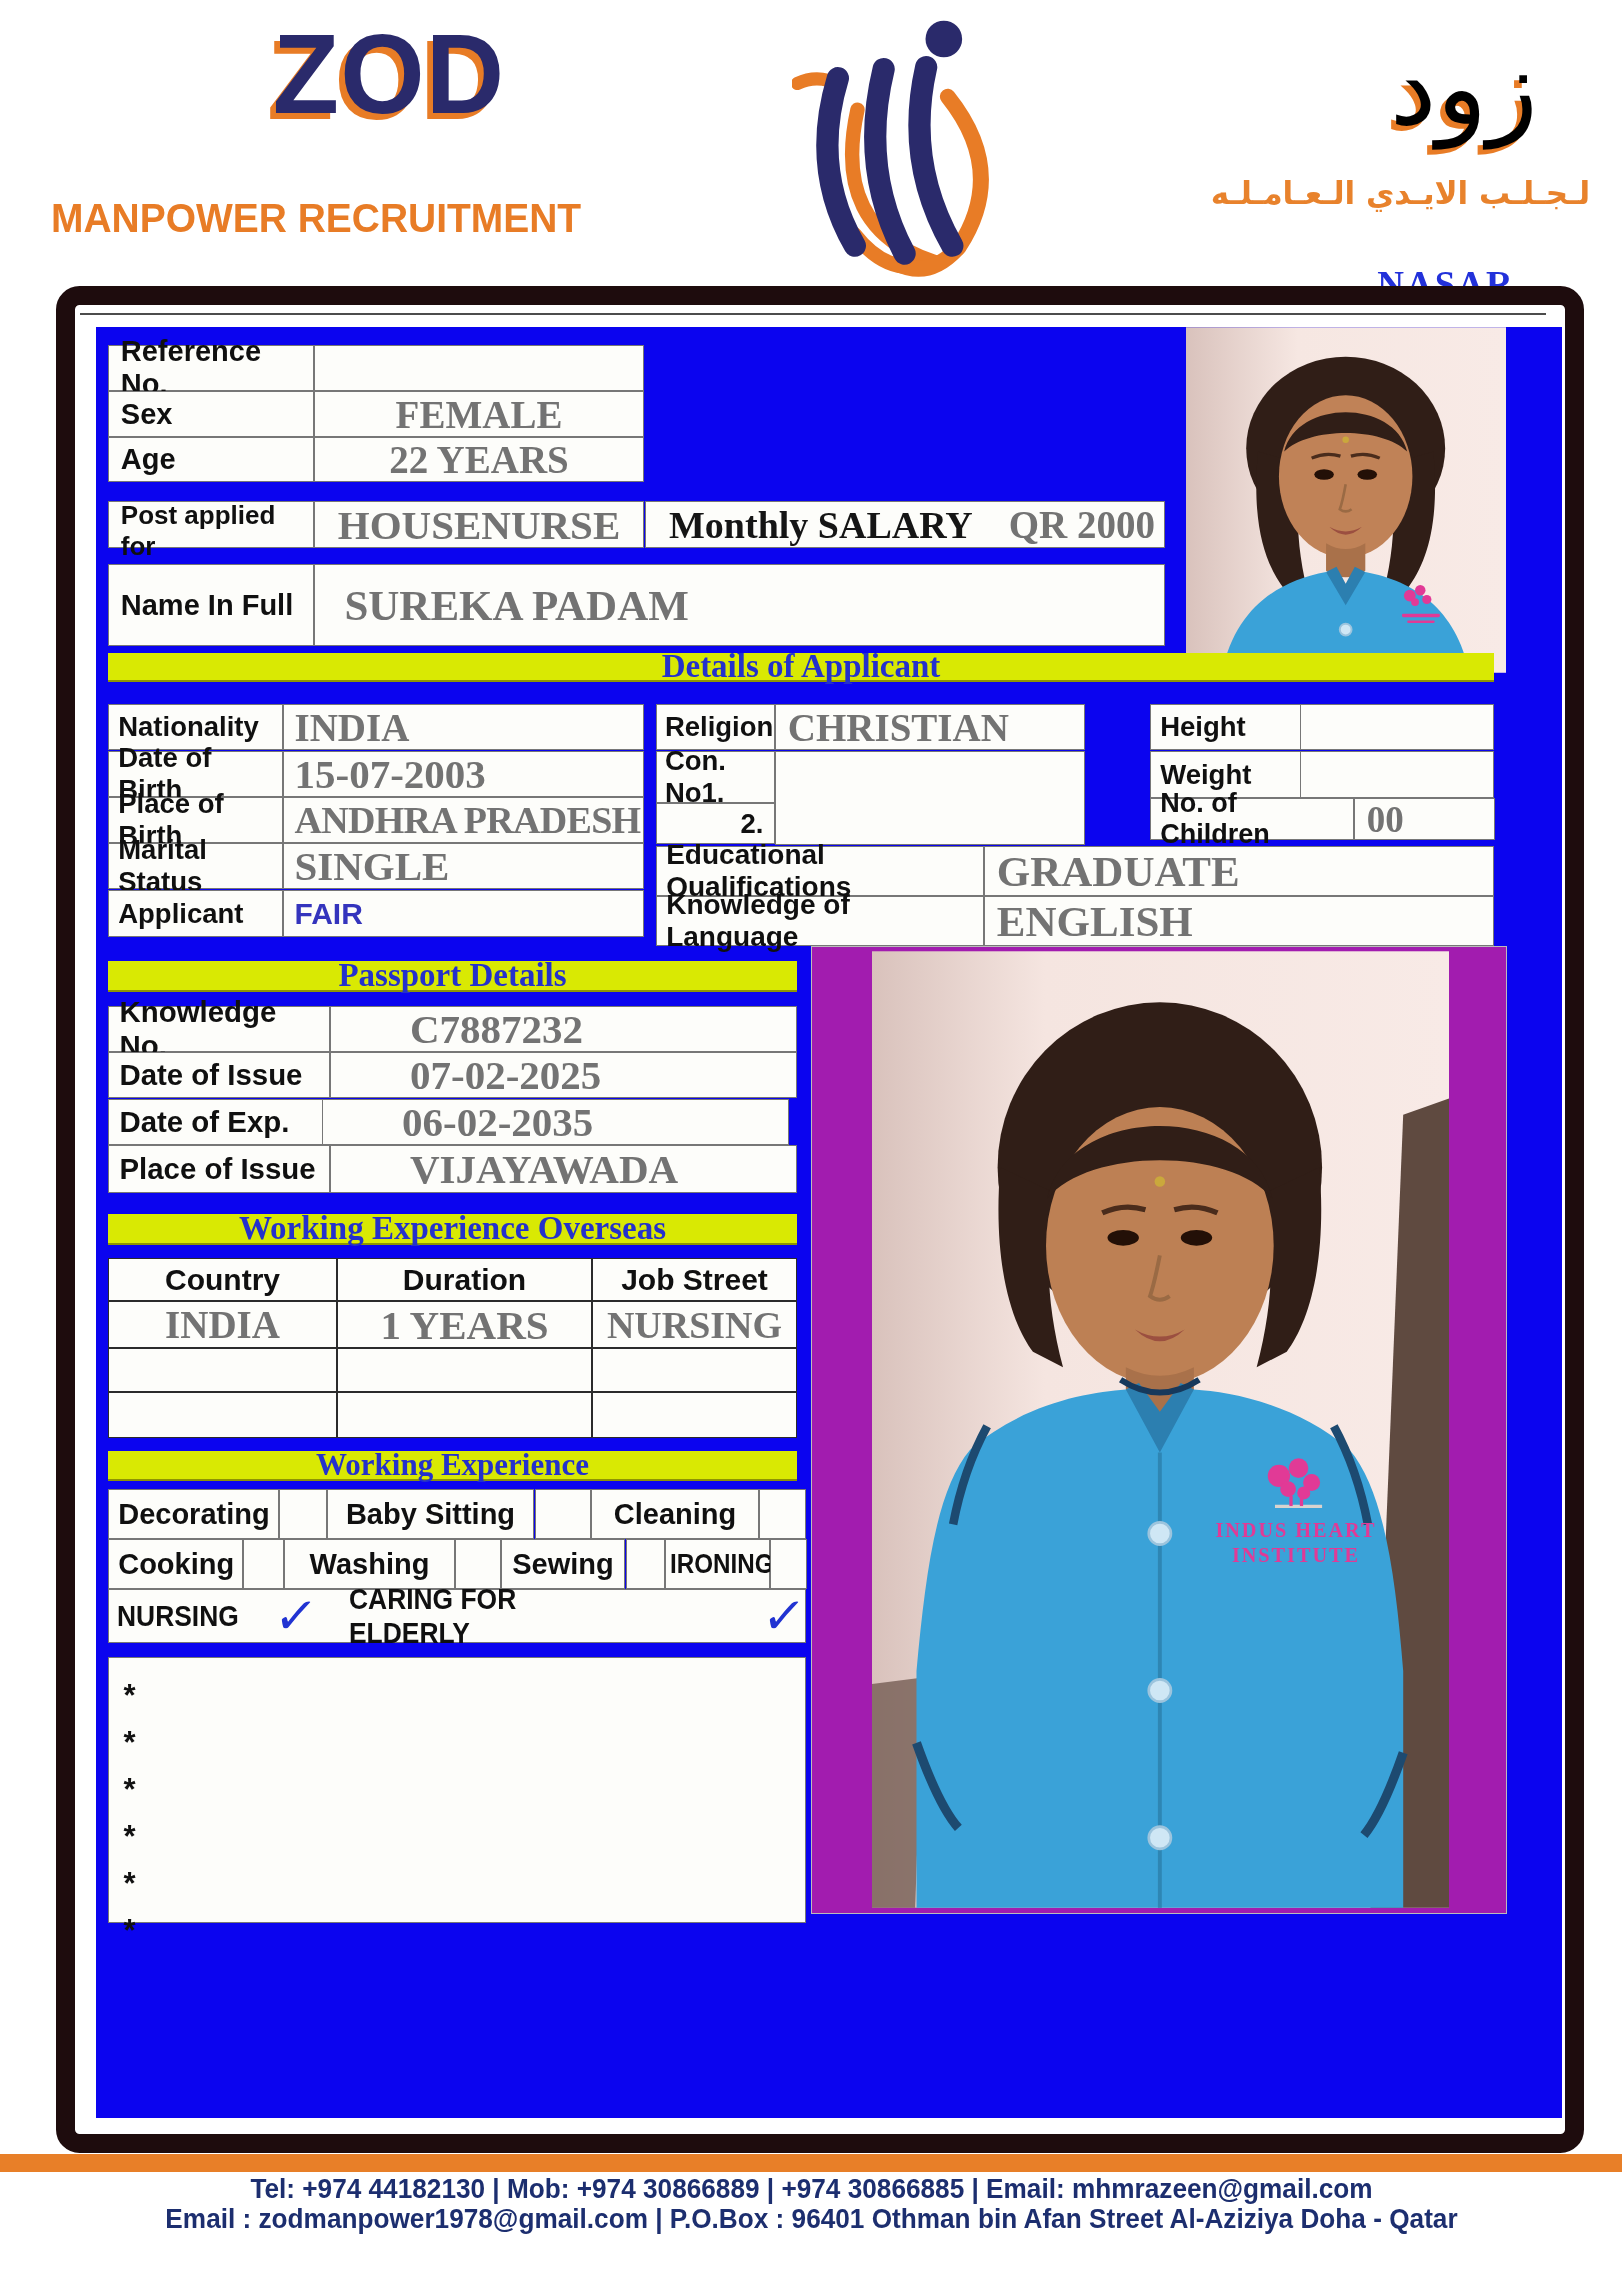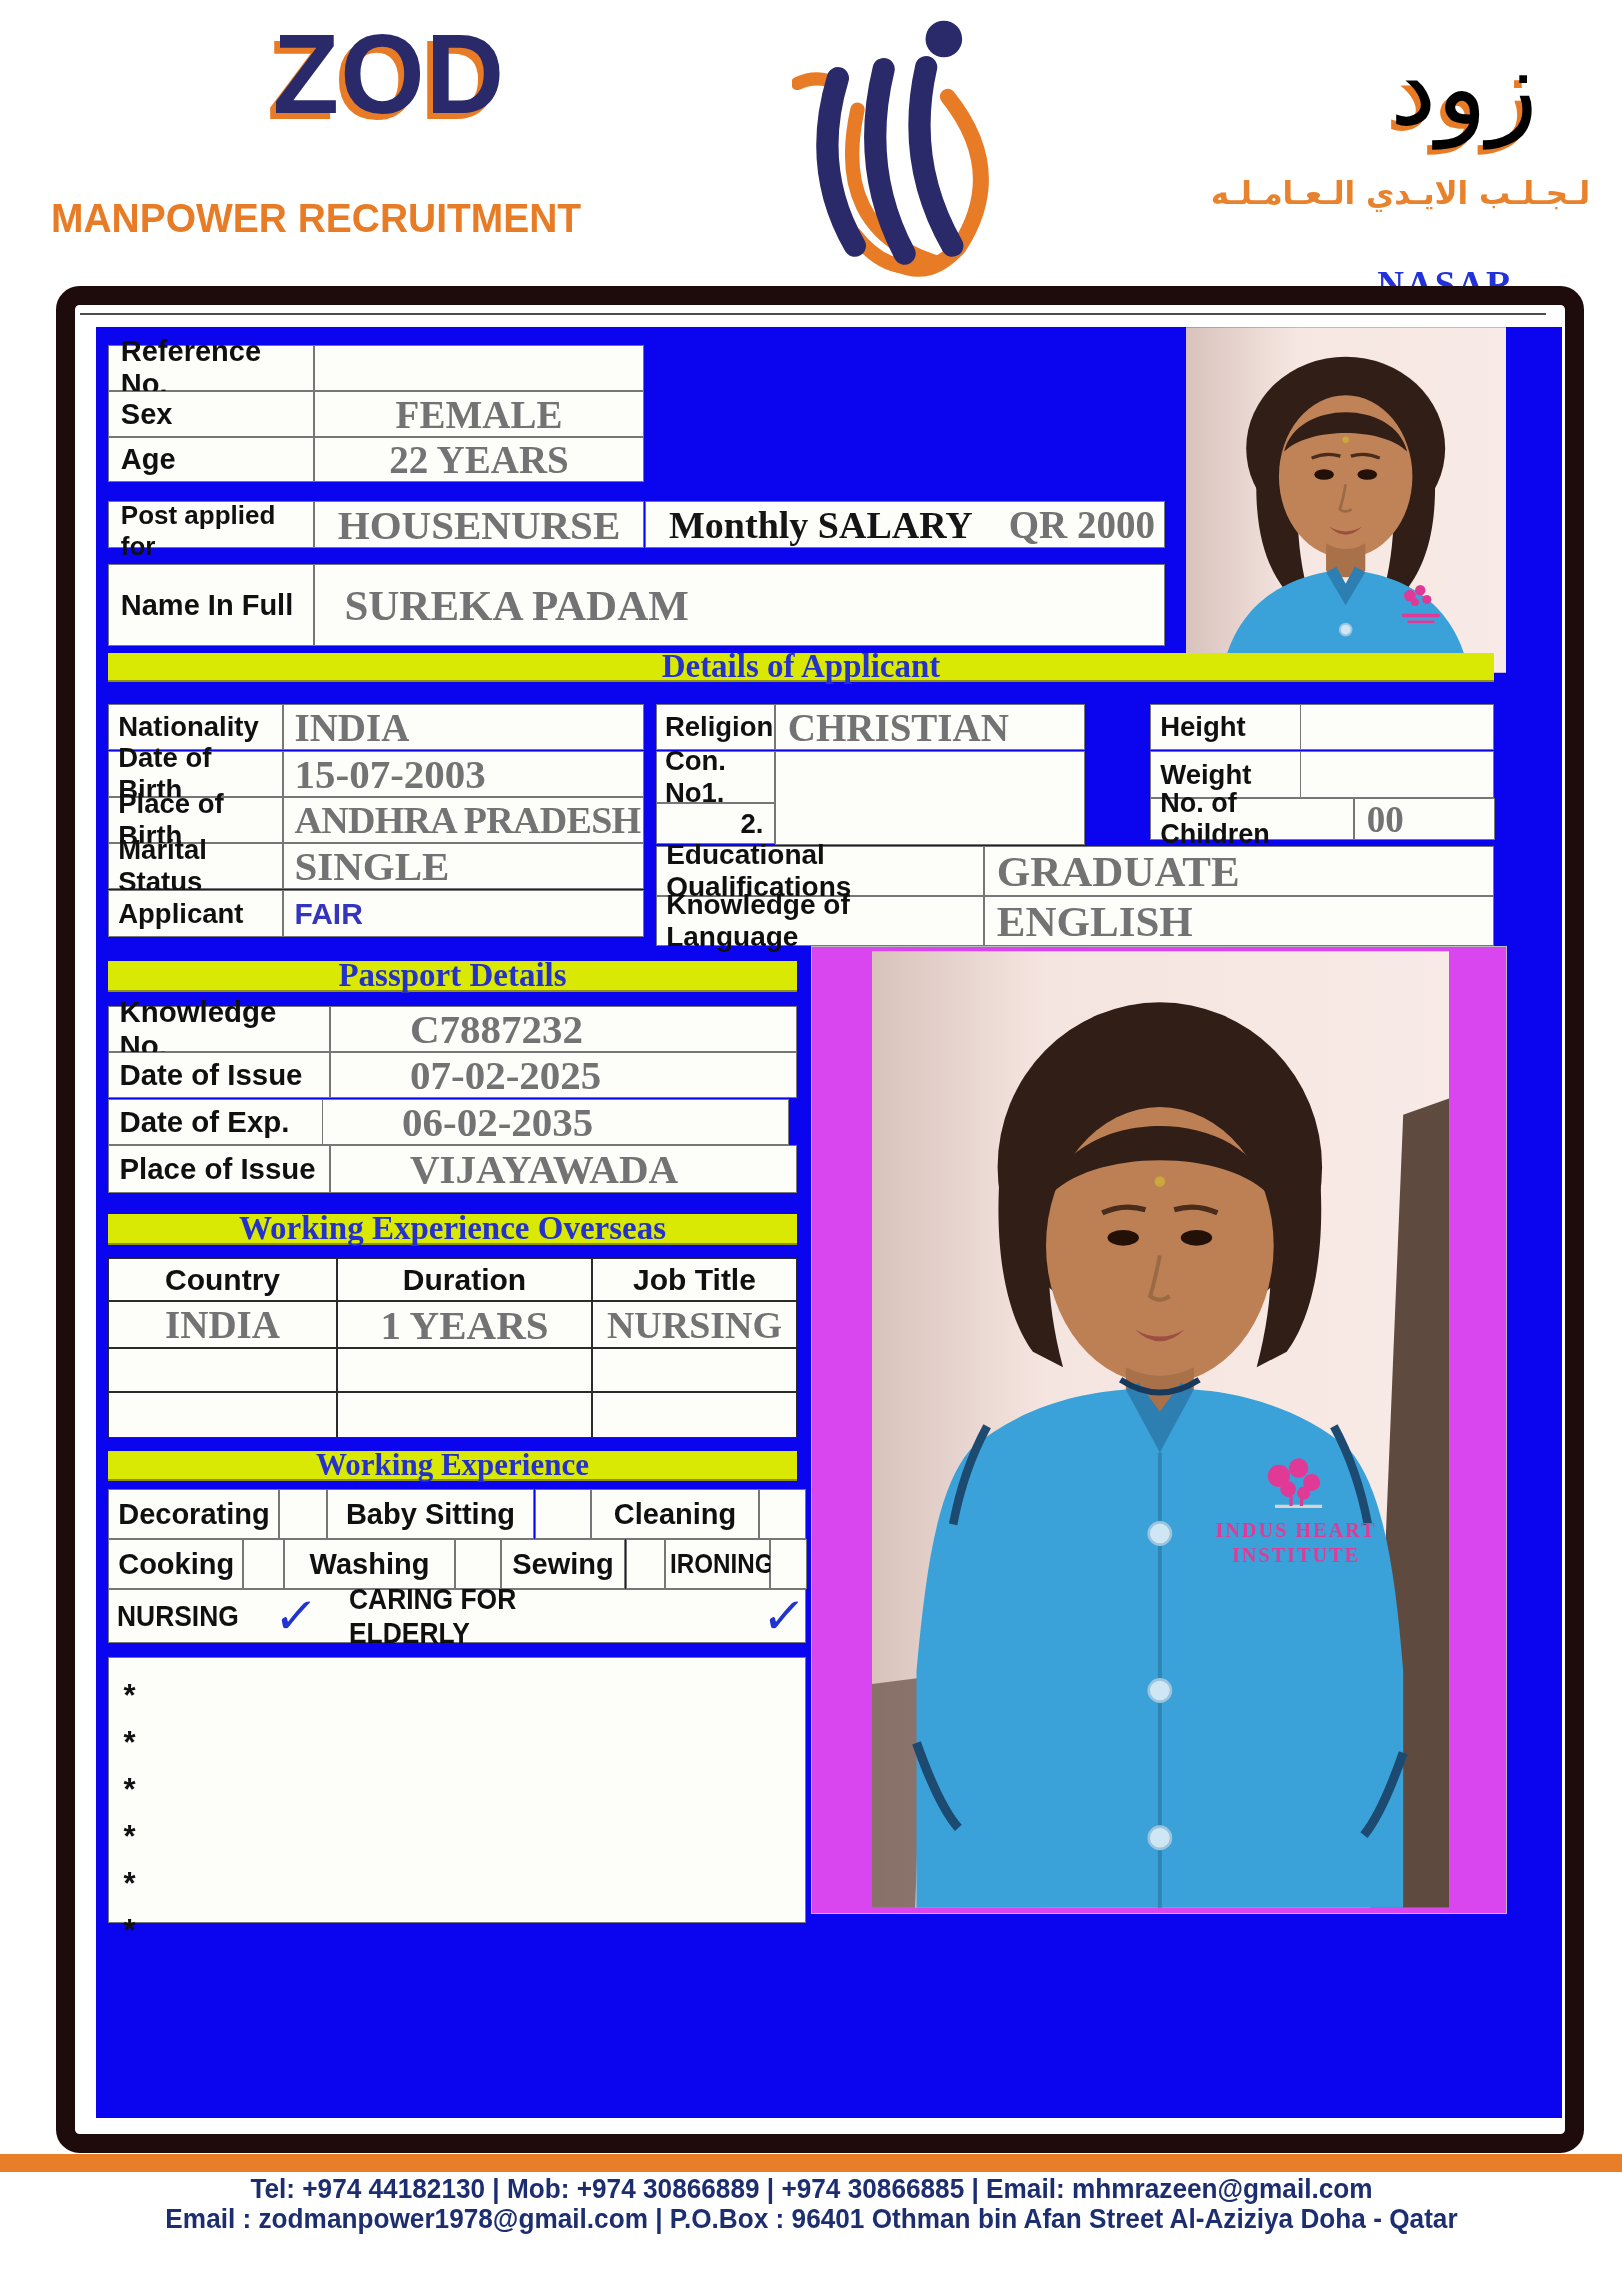--- a/index.html
+++ b/index.html
@@ -271,21 +271,21 @@
     <span>Working Experience Overseas</span>
     </div>
 
   <div class="tcell" style="left:108px;top:1258px;width:229px;height:43px;">
     <span class="lbl" style="font-size:30px;">Country</span>
     </div>
   <div class="tcell" style="left:337px;top:1258px;width:255px;height:43px;">
     <span class="lbl" style="font-size:30px;">Duration</span>
     </div>
   <div class="tcell" style="left:592px;top:1258px;width:205px;height:43px;">
-    <span class="lbl" style="font-size:30px;">Job Title</span>
+    <span class="lbl" style="font-size:30px;">Job Street</span>
     </div>
 
   <div class="tcell" style="left:108px;top:1301px;width:229px;height:47px;">
     <span class="val" style="font-size:39px;">INDIA</span>
     </div>
   <div class="tcell" style="left:337px;top:1301px;width:255px;height:47px;">
     <span class="val" style="font-size:41px;">1 YEARS</span>
     </div>
   <div class="tcell" style="left:592px;top:1301px;width:205px;height:47px;">
     <span class="val" style="font-size:38px;">NURSING</span>
@@ -356,21 +356,21 @@
     <div style="display:flex;flex-direction:column;padding:19.6px 0 0 14.4px;gap:11px;">
       <span class="star">*</span>
       <span class="star">*</span>
       <span class="star">*</span>
       <span class="star">*</span>
       <span class="star">*</span>
       <span class="star">*</span>
     </div>
   </div>
 
-  <div class="abs" style="left:811px;top:946px;width:694px;height:966px;background:#d946ef;border:0.7px solid #bbb;">
+  <div class="abs" style="left:811px;top:946px;width:694px;height:966px;background:#a21caf;border:0.7px solid #bbb;">
     <svg style="position:absolute;left:60px;top:3.9px;" width="577" height="957" viewBox="0 0 882 1462">
       <defs>
         <linearGradient id="bg2" x1="0" y1="0" x2="1" y2="0">
           <stop offset="0" stop-color="#d9c2bc"></stop>
             <stop offset="0.3" stop-color="#f5e5e0"></stop>
             <stop offset="1" stop-color="#f8eae6"></stop>
         </linearGradient>
       </defs>
       <rect width="882" height="1462" fill="url(#bg2)"></rect>
       <path d="M812,250 L882,225 L882,1462 L762,1462 Z" fill="#5f4a40"></path>

